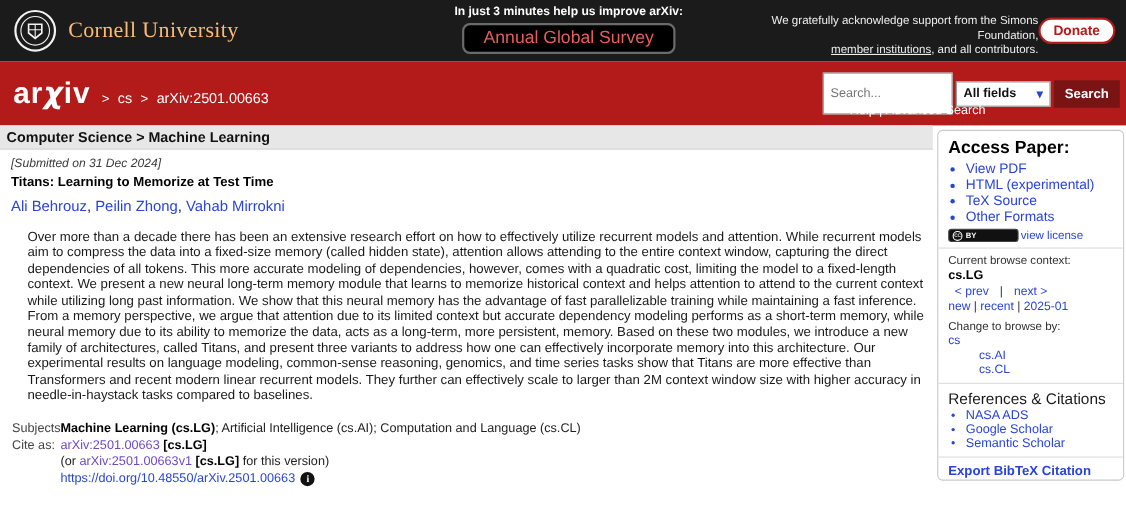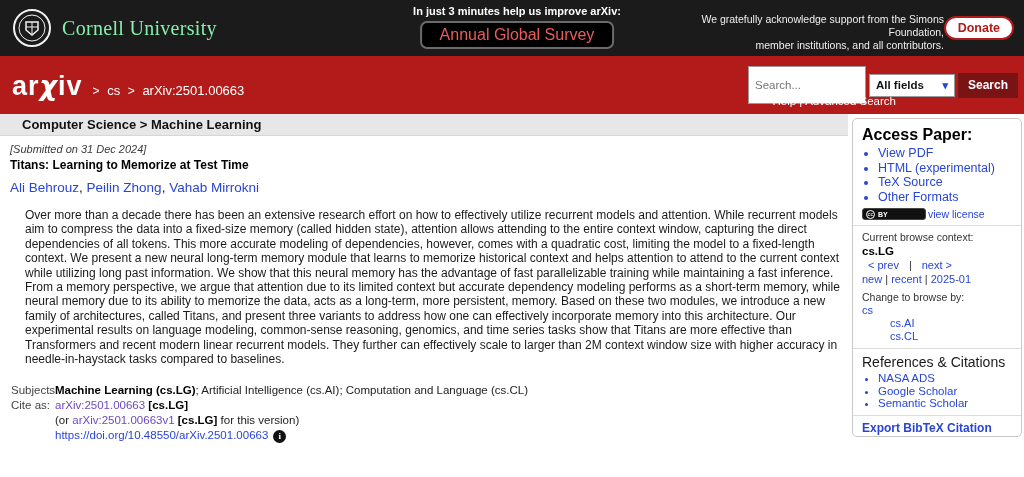--- a/index.html
+++ b/index.html
@@ -3,28 +3,28 @@
 <meta charset="utf-8">
 <style>
   * { margin:0; padding:0; box-sizing:border-box; }
   html,body { width:1024px; height:477px; overflow:hidden; background:#fff;
     font-family:"Liberation Sans", sans-serif; }
   .page { position:relative; width:1024px; height:477px; background:#fff; }
 
   
   .banner { position:absolute; left:0; top:0; width:1024px; height:56px; background:#1b1b1b; }
   .cornell { position:absolute; left:12px; top:8px; display:flex; align-items:center; gap:10px; }
-  .cornell-name { color:#86efac; font-family:"Liberation Serif", serif; font-size:20px; letter-spacing:.3px; }
+  .cornell-name { color:#fdba74; font-family:"Liberation Serif", serif; font-size:20px; letter-spacing:.3px; }
   .survey-wrap { position:absolute; left:517px; top:5px; transform:translateX(-50%); text-align:center; }
   .survey-prompt { color:#fff; font-size:11px; font-weight:bold; }
   .survey-btn { margin-top:4px; display:inline-block; background:#000000; border:2px solid #6b6b6b;
     border-radius:7px; padding:3px 18px; color:#e85c5c; font-size:16px; cursor:pointer; }
   .support { position:absolute; right:80px; top:13px; width:260px; text-align:right;
     color:#eee; font-size:10.5px; line-height:13px; }
-  .support a { color:#eee; cursor:pointer; }
+  .support a { color:#eee; text-decoration:underline; cursor:pointer; }
   .donate-btn { position:absolute; right:10px; top:16px; background:#fff; color:#b31b1b;
     border:2px solid #b31b1b; border-radius:14px; padding:3px 12px; font-size:12.5px; font-weight:bold; cursor:pointer; }
 
   
   .redbar { position:absolute; left:0; top:56px; width:1024px; height:58px; background:#b31b1b; }
   .logo-row { position:absolute; left:12px; top:14px; display:flex; align-items:baseline; color:#fff; }
   .arxiv-logo { font-size:27px; font-weight:bold; letter-spacing:1px; cursor:pointer; }
   .arxiv-logo .chi { font-family:"DejaVu Sans", sans-serif; font-style:italic; }
   .crumb { font-size:13px; margin-left:6px; color:#fff; }
   .crumb a { color:#fff; text-decoration:none; cursor:pointer; }
@@ -36,21 +36,21 @@
   .fields-select .chev { color:#2545d6; font-size:11px; }
   .search-btn { height:25px; background:#7a1414; color:#fff; border:none; font-size:12px; font-weight:bold;
     padding:0 10px; cursor:pointer; }
   .help-row { position:absolute; right:128px; top:39px; color:#fff; font-size:11.5px; }
   .help-row a { color:#fff; text-decoration:none; cursor:pointer; }
   .help-row .pipe { margin:0 3px; }
 
   
   .subheader { position:absolute; left:0; top:114px; width:848px; height:22px; background:#e8e7e7;
     border-bottom:1px solid #d6d6d6; font-size:13px; font-weight:bold; color:#111;
-    display:flex; align-items:center; padding-left:22px; }
+    display:flex; align-items:center; padding-left:6px; }
 
   
   .main-col { position:absolute; left:0; top:137px; width:848px; }
   a.blue, .blue-link { color:#2945d6; text-decoration:none; cursor:pointer; }
   .submitted { margin:6px 0 0 10px; font-style:italic; font-size:11px; color:#3a3a3a; }
   .title { margin:3px 0 0 10px; font-size:12px; font-weight:bold; color:#000; }
   .authors { margin:8px 0 0 10px; font-size:13.5px; }
   .authors .author { color:#2945d6; cursor:pointer; }
   .authors .author:not(:last-of-type)::after { content:", "; color:#222; }
   .abstract { margin:13px 4px 17px 25px; width:818px; font-size:12px; line-height:1.2; color:#1a1a1a; }

